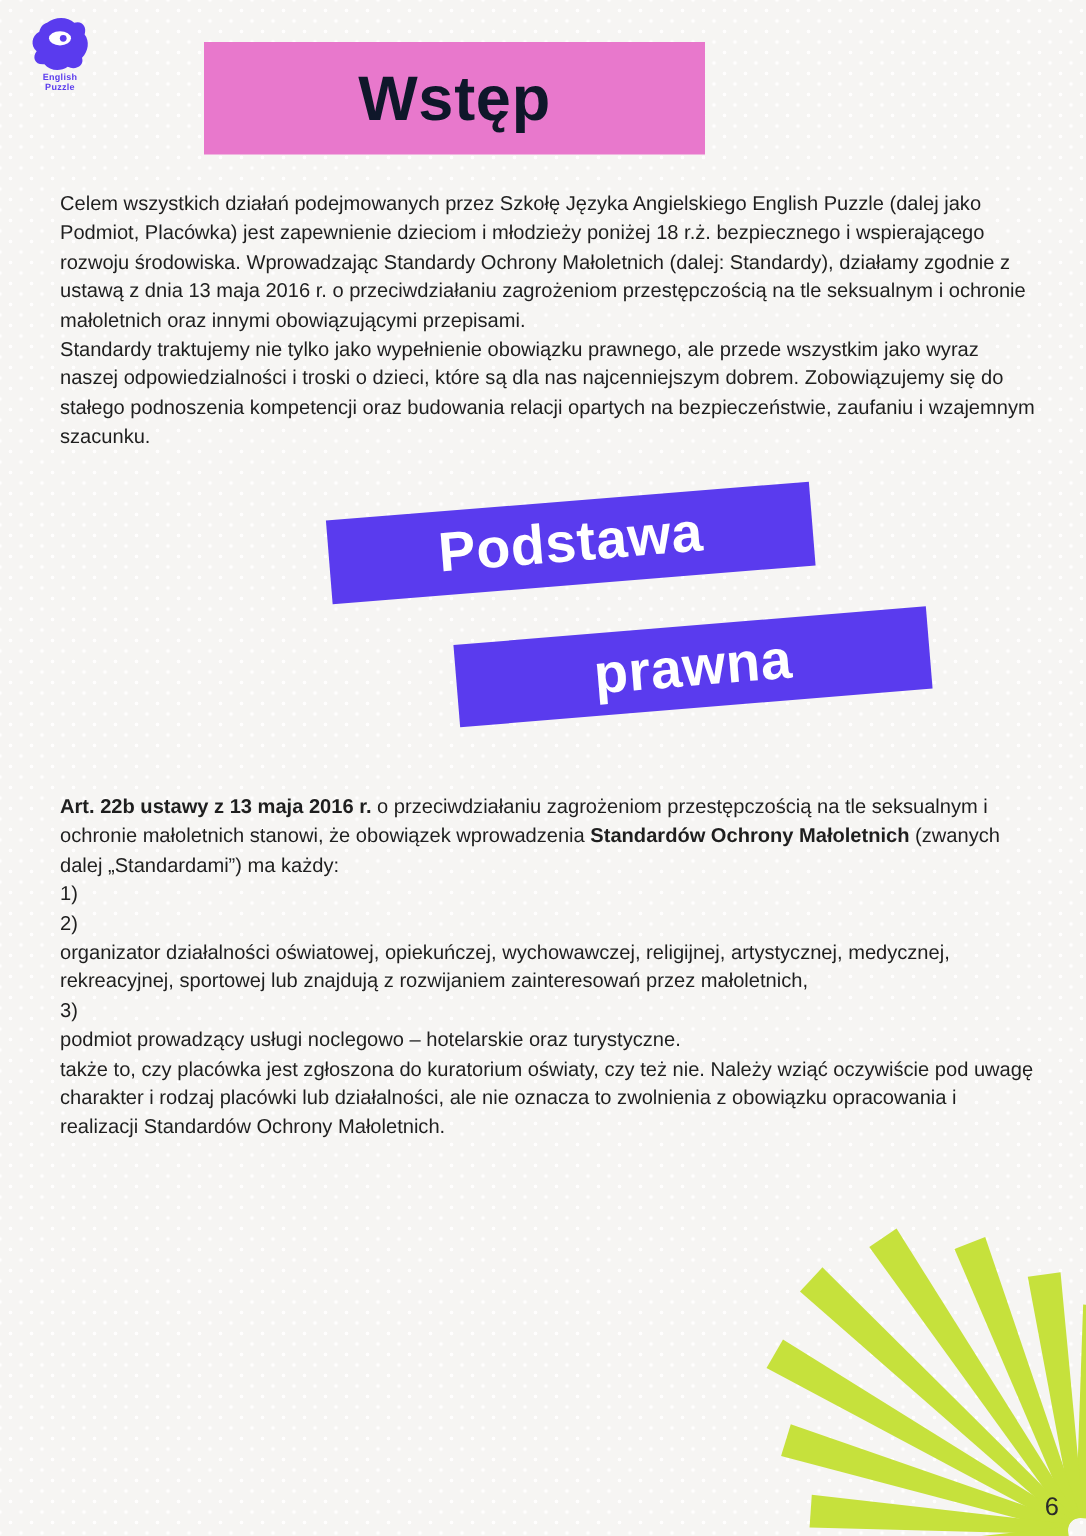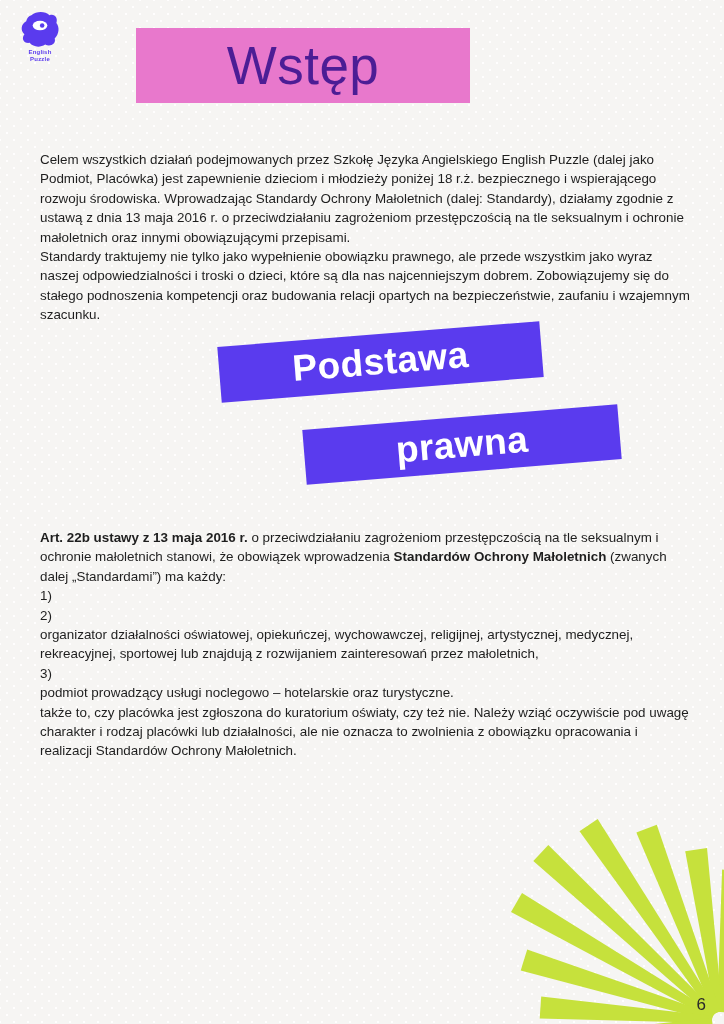--- a/index.html
+++ b/index.html
@@ -17,25 +17,25 @@
   
   .logo{position:absolute;left:15px;top:10px;width:50px;text-align:center;}
   .logo svg{width:42px;height:38px;display:block;margin:0 auto;}
   .logo-text{font-size:6px;font-weight:bold;color:var(--purple,#5a3bee);line-height:7px;margin-top:1px;letter-spacing:.2px;}
   
   .title-banner{
     position:absolute;left:136px;top:28px;width:334px;height:75px;
     background:var(--pink,#e878cc);
     display:flex;align-items:center;justify-content:center;
   }
-  .title-banner h1{margin:0;color:#4c1d95;font-size:53px;font-weight:400;letter-spacing:.5px;}
+  .title-banner h1{margin:0;color:#0f172a;font-size:42px;font-weight:700;letter-spacing:.5px;}
   
   .bodytext{position:absolute;left:40px;width:652px;font-size:13.4px;line-height:19.4px;}
   .bodytext p{margin:0;}
-  .intro{top:150px;}
+  .intro{top:126px;}
   .legal{top:528px;}
   .b{font-weight:bold;}
   
   .angle-banner{
     position:absolute;background:var(--purple,#5a3bee);
     display:flex;align-items:center;justify-content:center;
     color:#ffffff;font-weight:800;font-size:37px;letter-spacing:.5px;
   }
   .banner-podstawa{left:219px;top:334px;width:323px;height:56px;transform:rotate(-4.6deg);}
   .banner-prawna{left:304px;top:417px;width:316px;height:55px;transform:rotate(-4.7deg);}

